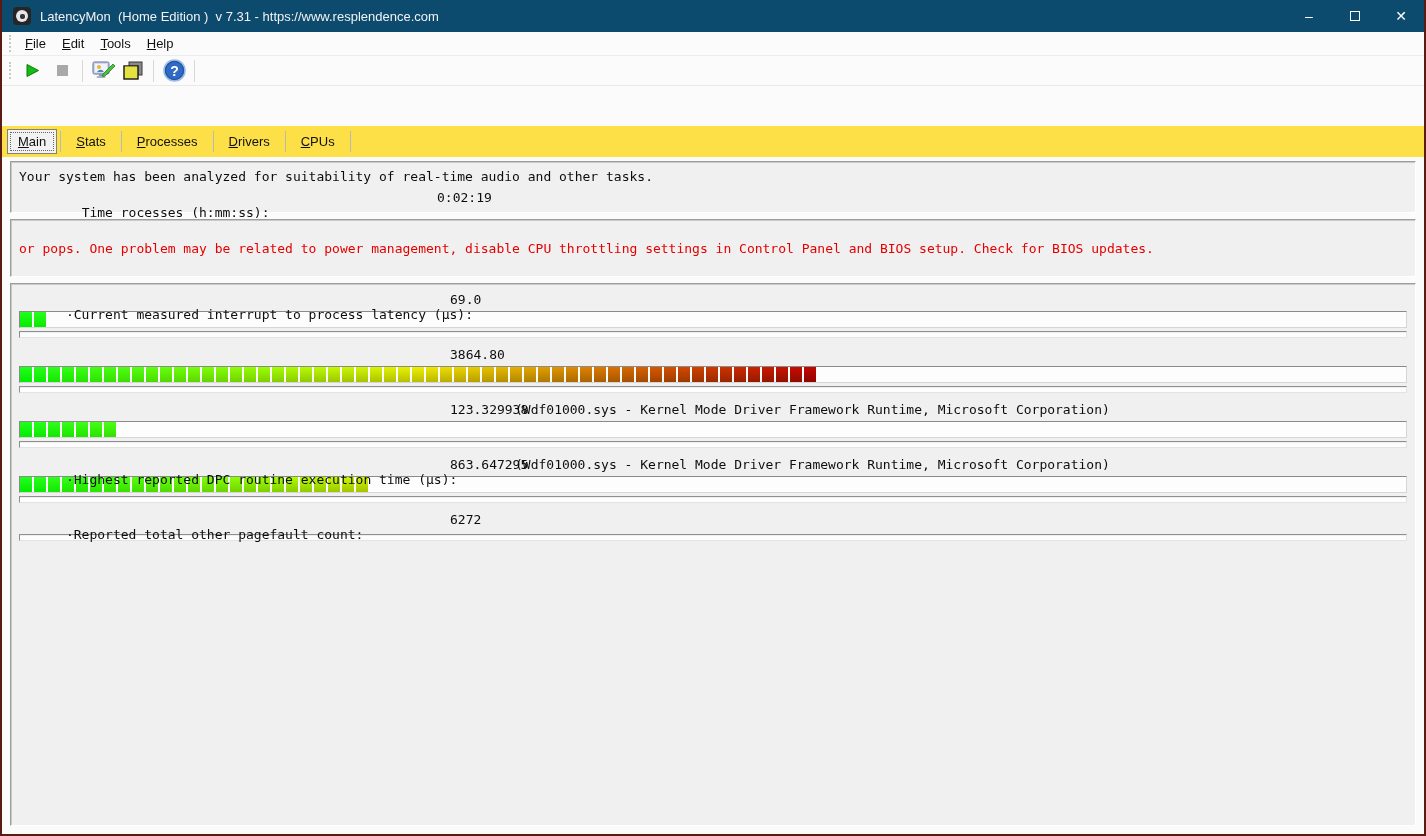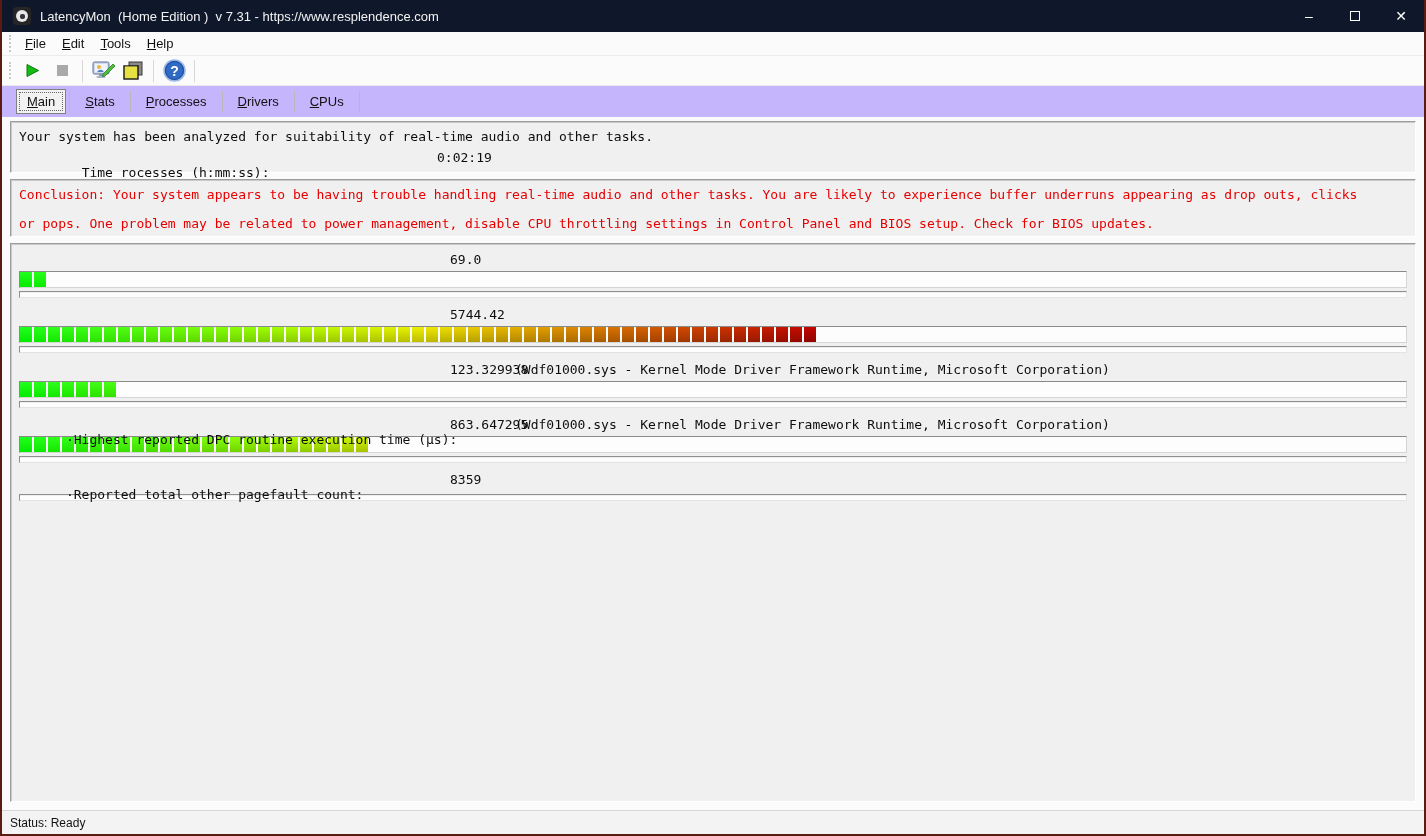--- a/index.html
+++ b/index.html
@@ -3,21 +3,21 @@
 <meta charset="utf-8">
 <style>
   * { box-sizing: border-box; margin: 0; padding: 0; }
   html,body { width: 1426px; height: 836px; }
   body { font-family: "Liberation Sans", sans-serif; background: #fff; overflow: hidden; }
 
   .window { width: 1426px; height: 836px; display: flex; flex-direction: column;
             border: 2px solid #5b1b12; border-top: none; background: #fbfbfb; }
 
   
-  .titlebar { height: 32px; background: #0f172a; display: flex; align-items: center;
+  .titlebar { height: 32px; background: #0c4a6e; display: flex; align-items: center;
               flex: 0 0 32px; color: #fff; }
   .app-icon { width: 18px; height: 18px; margin: 0 9px 0 11px; background: #262626;
               border-radius: 4px; display: flex; align-items: center; justify-content: center; }
   .app-icon .disc { width: 12px; height: 12px; background: #e8e8e8; border-radius: 50%;
                     display: flex; align-items: center; justify-content: center; }
   .app-icon .disc::after { content:""; width: 5px; height: 5px; background:#33343d; border-radius:2px; }
   .title-text { font-size: 13px; white-space: pre; color: #f2f2f2; }
   .tb-spacer { flex: 1; }
   .winbtn { width: 46px; height: 32px; display: flex; align-items: center; justify-content: center;
             font-size: 14px; color: #fff; cursor: default; }
@@ -31,22 +31,22 @@
   .menu-item u { text-decoration: underline; }
 
   
   .toolbar { height: 30px; flex: 0 0 30px; background: #fbfbfb; display: flex; align-items: center;
              border-bottom: 1px solid #e9e9e9; }
   .tbtn { width: 30px; height: 26px; display: flex; align-items: center; justify-content: center; }
   .tsep { width: 1px; height: 22px; background: #d8d8d8; margin: 0 5px; }
   .stop-sq { width: 11px; height: 11px; background: #a9a9a9; }
 
   
-  .tabbar { height: 31px; flex: 0 0 31px; background: #c4b5fd; display: flex; align-items: center;
-            padding-left: 14px; }
+  .tabbar { height: 31px; flex: 0 0 31px; background: #fde047; display: flex; align-items: center;
+            padding-left: 5px; margin-top: 40px; }
   .tab { font-size: 13px; padding: 4px 12px; color: #111; cursor: default; }
   .tab u { text-decoration: underline; }
   .tab.selected { border: 1px solid #808080; outline: 1px dotted #666; outline-offset: -4px;
                   padding: 4px 10px; background: #f2f2f2; }
   .tab-sep { width: 1px; height: 21px; background: #b9b9b9; margin: 0 3px; }
 
   
   .content { flex: 1; background: #fbfbfb; display: flex; flex-direction: column; padding: 4px 8px 0 8px; }
   .panel { border: 1px solid; border-color: #9d9d9d #ffffff #ffffff #9d9d9d; background: #f0f0f0;
            box-shadow: inset 0 1px 0 #c9c9c9, inset 1px 0 0 #c9c9c9; }
@@ -165,42 +165,42 @@
 
     <div class="panel panel-info mono">
       <div class="info-line">Your system has been analyzed for suitability of real-time audio and other tasks.</div>
       <div class="info-line">
         <span>Time rocesses (h:mm:ss):</span>
         <span class="info-value">0:02:19</span>
       </div>
     </div>
 
     <div class="panel panel-conclusion mono" id="conclusion-host">
-        <div class="conc-line" style="color: rgb(230, 0, 0);">Conclusion: Your system appears to be having trouble handling real-time audio and other tasks. You are likely to experience buffer underruns appearing as drop outs, clicks</div>
         <div class="conc-line" style="color: rgb(230, 0, 0); margin-top: 14px;">or pops. One problem may be related to power management, disable CPU throttling settings in Control Panel and BIOS setup. Check for BIOS updates.</div>
       </div>
 
     <div class="panel panel-stats mono" id="stats-rows">
   <div class="stat-row">
     <div class="stat-line">
+      <span class="s-label">·Current measured interrupt to process latency (µs):</span>
       <span class="s-value">69.0</span>
       <span class="s-detail"></span>
     </div>
     <div class="bigbar">
             <div class="segs">
               <div class="seg" style="background: linear-gradient(rgb(34, 255, 30), rgb(4, 234, 0));"></div>
               <div class="seg" style="background: linear-gradient(rgb(40, 255, 28), rgb(12, 232, 0));"></div>
             </div>
           </div>
     <div class="thinbar"></div>
   </div>
 
   <div class="stat-row">
     <div class="stat-line">
-      <span class="s-value">5744.42</span>
+      <span class="s-value">3864.80</span>
       <span class="s-detail"></span>
     </div>
     <div class="bigbar">
             <div class="segs">
               <div class="seg" style="background: linear-gradient(rgb(34, 255, 30), rgb(4, 234, 0));"></div>
               <div class="seg" style="background: linear-gradient(rgb(40, 255, 28), rgb(12, 232, 0));"></div>
               <div class="seg" style="background: linear-gradient(rgb(46, 255, 27), rgb(20, 231, 0));"></div>
               <div class="seg" style="background: linear-gradient(rgb(53, 255, 25), rgb(28, 229, 0));"></div>
               <div class="seg" style="background: linear-gradient(rgb(60, 255, 23), rgb(36, 227, 0));"></div>
               <div class="seg" style="background: linear-gradient(rgb(66, 255, 22), rgb(43, 226, 0));"></div>
@@ -313,27 +313,24 @@
               <div class="seg" style="background: linear-gradient(rgb(203, 248, 0), rgb(161, 197, 0));"></div>
               <div class="seg" style="background: linear-gradient(rgb(210, 246, 0), rgb(167, 195, 0));"></div>
             </div>
           </div>
     <div class="thinbar"></div>
   </div>
 
   <div class="stat-row">
     <div class="stat-line">
       <span class="s-label">·Reported total other pagefault count:</span>
-      <span class="s-value">8359</span>
+      <span class="s-value">6272</span>
       <span class="s-detail"></span>
     </div>
 
     <div class="thinbar"></div>
   </div>
 </div>
 
   </div>
 
-  <div class="statusbar">
-    <span>Status: Ready</span>
-  </div>
 
 </div>
 
 </body></html>

